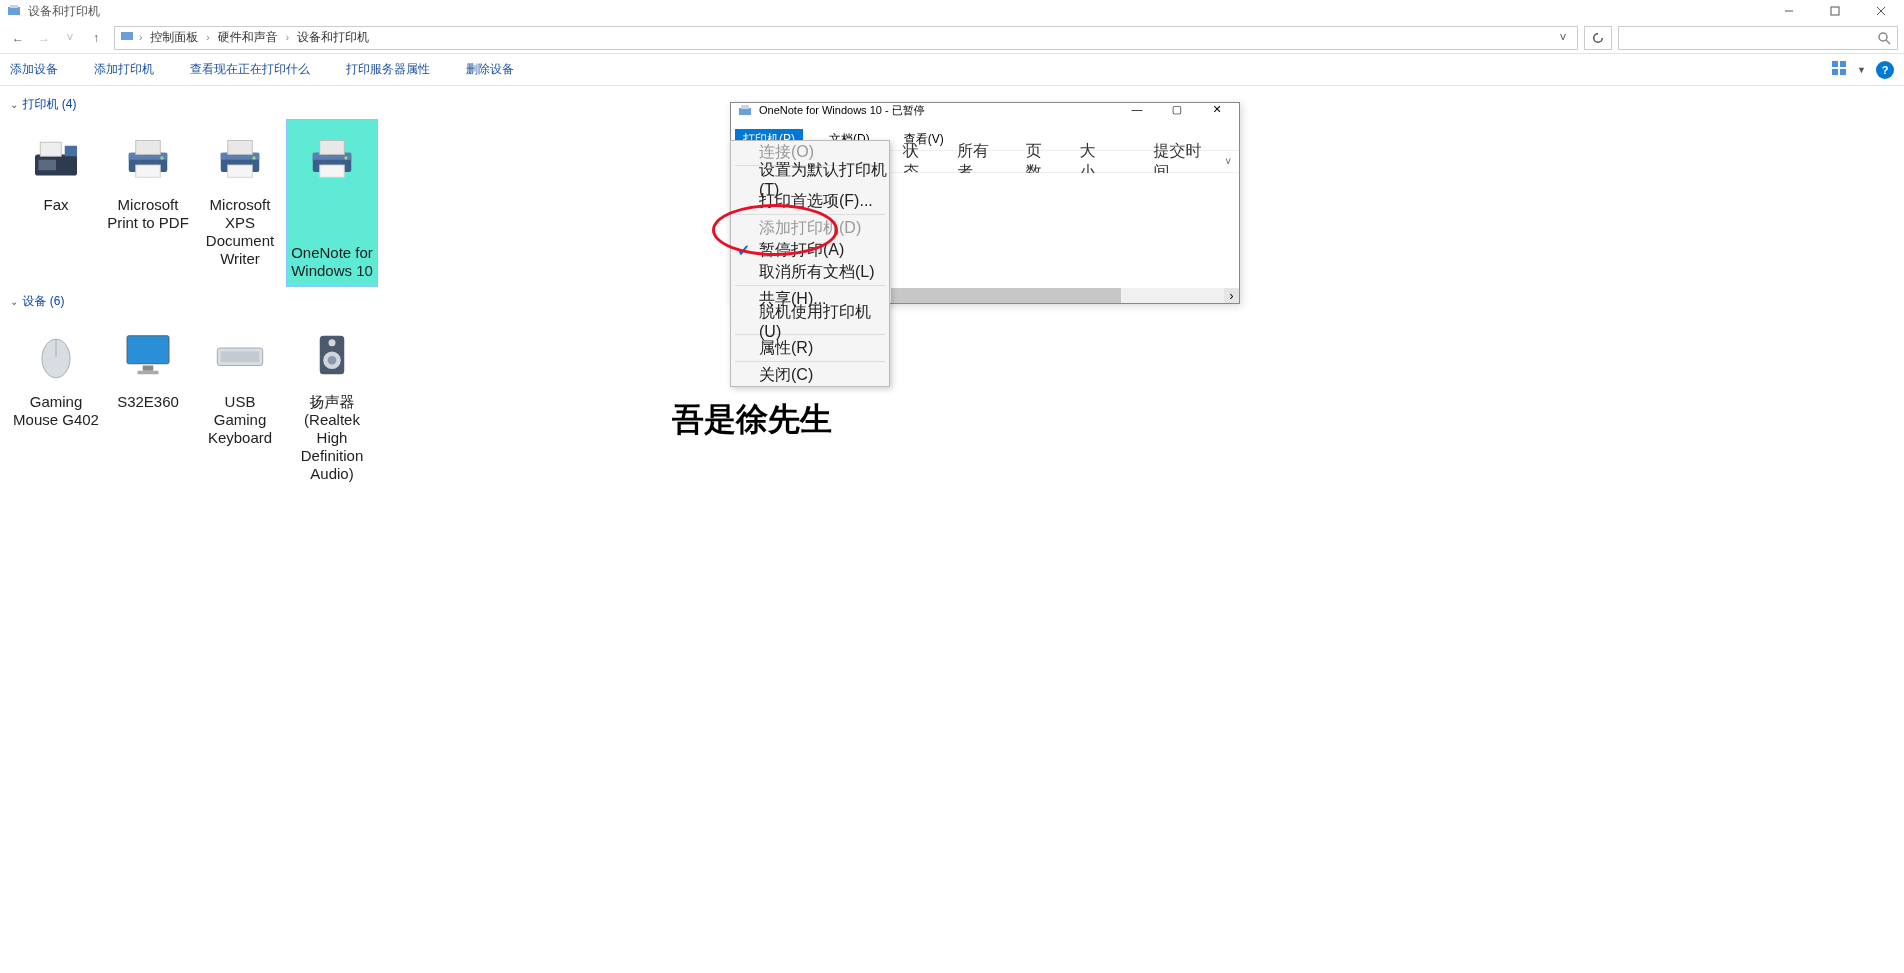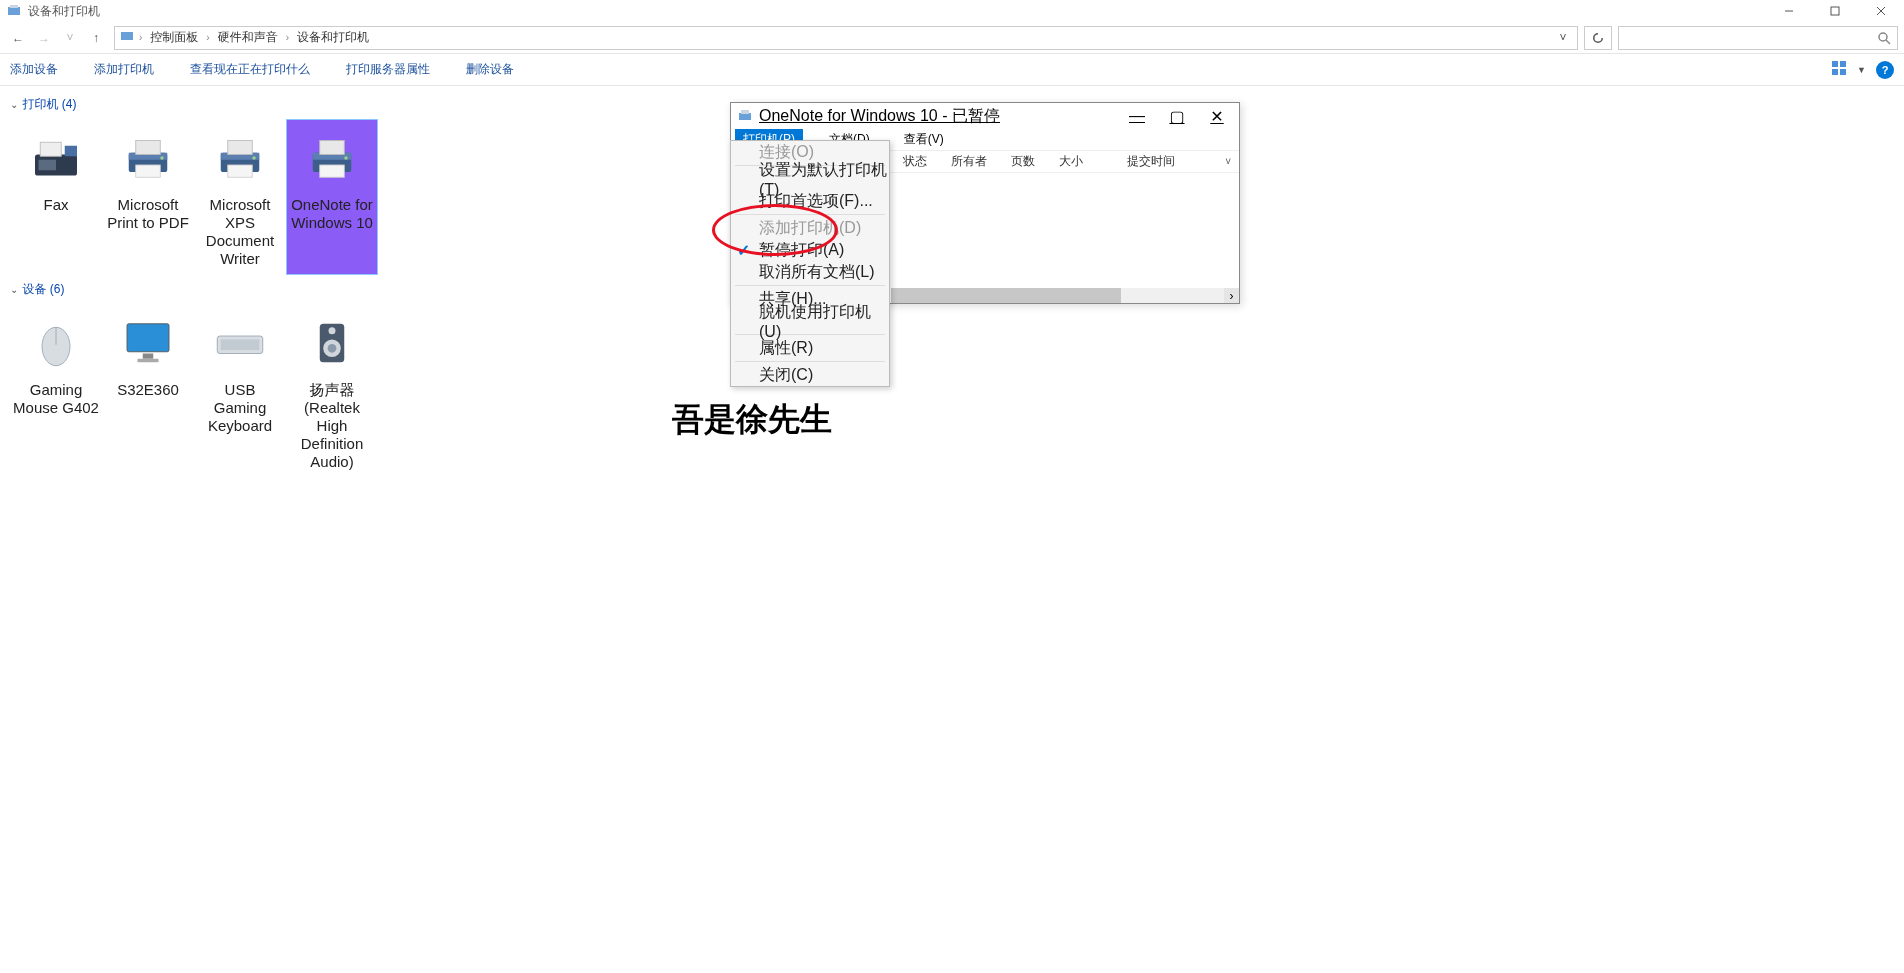--- a/index.html
+++ b/index.html
@@ -30,35 +30,35 @@
 .toolbar .right { margin-left: auto; display: flex; align-items: center; gap: 10px; }
 .toolbar .view-btn svg { width: 16px; height: 16px; }
 .toolbar .help { width: 18px; height: 18px; border-radius: 50%; background: #0078d7; color: #fff; display: flex; align-items: center; justify-content: center; font-size: 11px; font-weight: bold; }
 
 
 .content { padding: 4px 10px; }
 .group-header { display: flex; align-items: center; gap: 4px; margin: 6px 0; color: #0645ad; }
 .group-header .chev { color: #555; font-size: 10px; }
 .items-row { display: flex; flex-wrap: wrap; gap: 0; }
 .device-item { width: 92px; padding: 6px 2px; display: flex; flex-direction: column; align-items: center; text-align: center; border: 1px solid transparent; }
-.device-item.selected { background: #8b5cf6; border: 1px solid #8cc7ff; }
+.device-item.selected { background: #5eead4; border: 1px solid #8cc7ff; gap: 48px; }
 .device-item .dev-icon { width: 64px; height: 64px; display: flex; align-items: center; justify-content: center; margin-bottom: 6px; }
 .device-item .dev-label { font-size: 15px; color: #222; line-height: 1.2; word-break: break-word; }
 
 
 .subwin { position: absolute; left: 730px; top: 102px; width: 510px; background: #fff; border: 1px solid #888; box-shadow: 2px 2px 8px rgba(0,0,0,0.15); }
-.subwin .sw-title { height: 26px; display: flex; align-items: center; padding: 0 6px; font-size: 16px; text-decoration: underline; }
+.subwin .sw-title { height: 26px; display: flex; align-items: flex-start; padding: 0 6px; font-size: 11px; }
 .subwin .sw-title .sw-icon { width: 16px; height: 16px; margin-right: 6px; }
 .subwin .sw-ctrls { margin-left: auto; display: flex; gap: 20px; padding-right: 6px;}
 .subwin .sw-ctrls span { width: 20px; text-align: center; }
 .subwin .sw-menu { height: 22px; display: flex; align-items: center; padding: 0 4px; border-bottom: 1px solid #eee; gap: 18px; }
 .subwin .sw-menu .mnu { padding: 2px 8px; }
 .subwin .sw-menu .mnu.active { background: #0078d7; color: #fff; }
 .subwin .sw-cols { height: 22px; display: flex; align-items: center; border-bottom: 1px solid #eee; color: #333; padding-left: 160px; }
-.subwin .sw-cols .col { padding: 0 12px; font-size: 12px; }
+.subwin .sw-cols .col { padding: 0 12px; font-size: 16px; }
 .subwin .sw-body { height: 130px; background: #fff; position: relative; }
 .subwin .sw-scroll { position: absolute; bottom: 0; left: 160px; right: 0; height: 15px; background: #f0f0f0; display: flex; }
 .subwin .sw-scroll .thumb { width: 230px; height: 100%; background: #c7c7c7; }
 .subwin .sw-scroll .arrow { width: 15px; height: 15px; background: #e5e5e5; display: flex; align-items: center; justify-content: center; margin-left: auto;}
 
 
 .dropdown { position: absolute; left: 730px; top: 140px; width: 160px; background: #f5f5f5; border: 1px solid #bbb; box-shadow: 2px 2px 6px rgba(0,0,0,0.2); z-index: 20; }
 .dropdown .dd-item { height: 22px; display: flex; align-items: center; padding-left: 28px; position: relative; font-size: 16px; color: #222; }
 .dropdown .dd-item.disabled { color: #999; }
 .dropdown .dd-sep { height: 1px; background: #ddd; margin: 2px 4px; }

